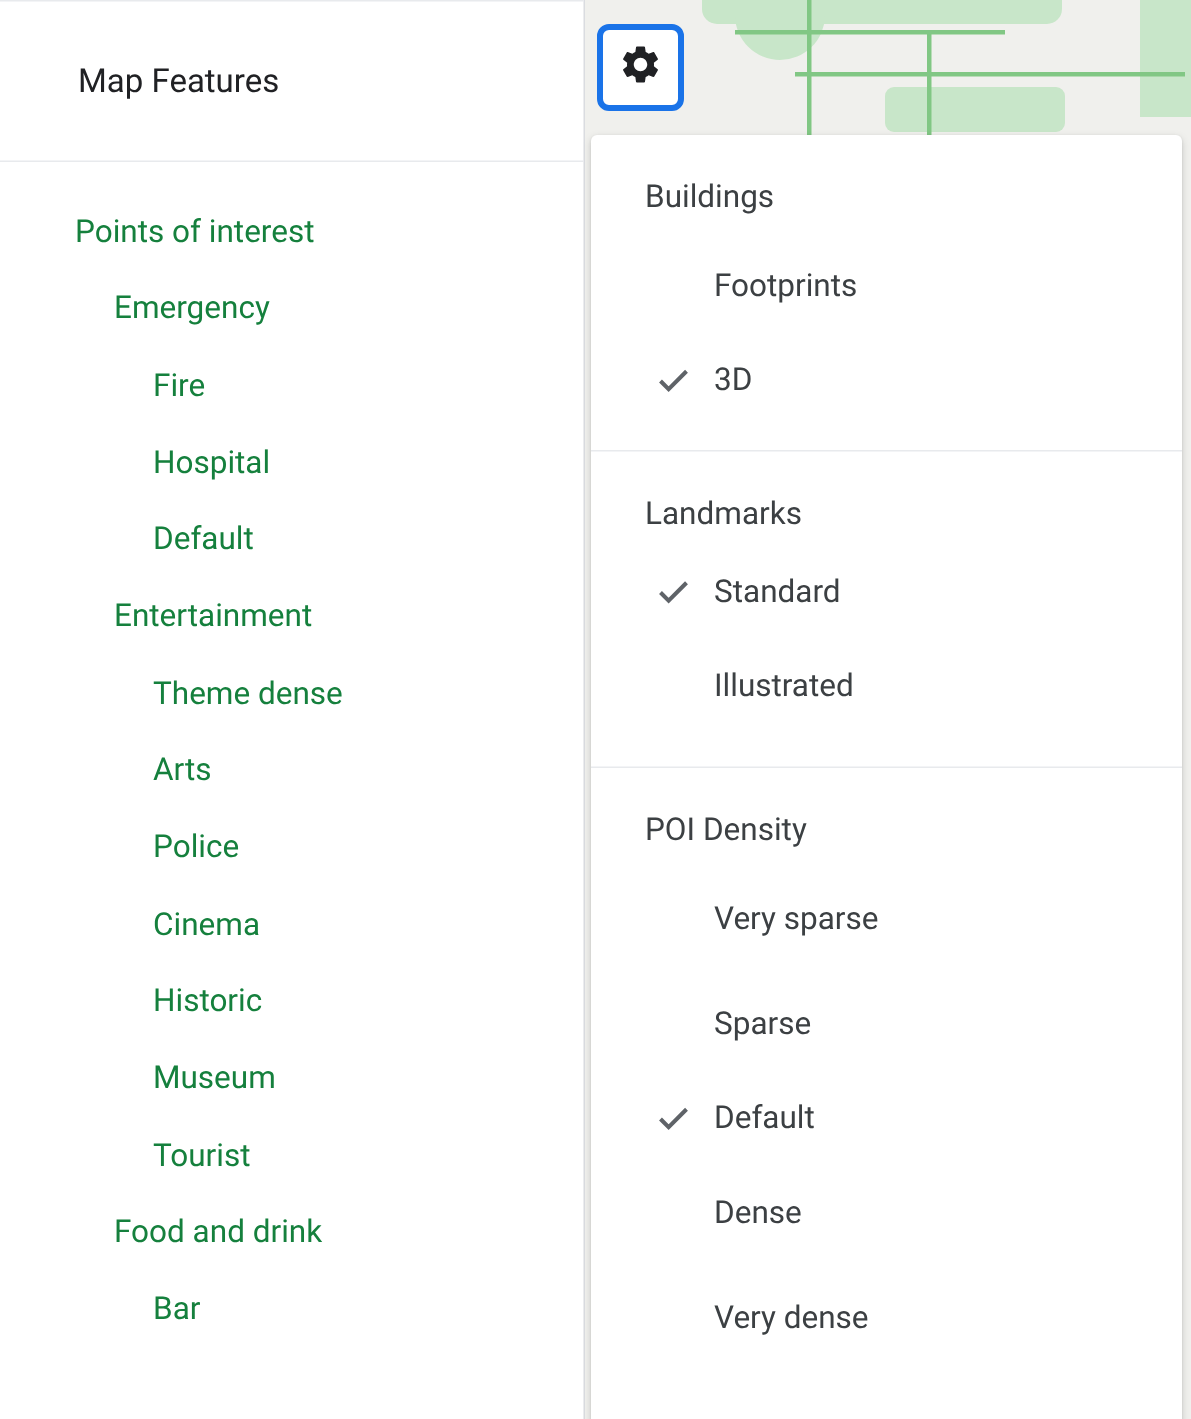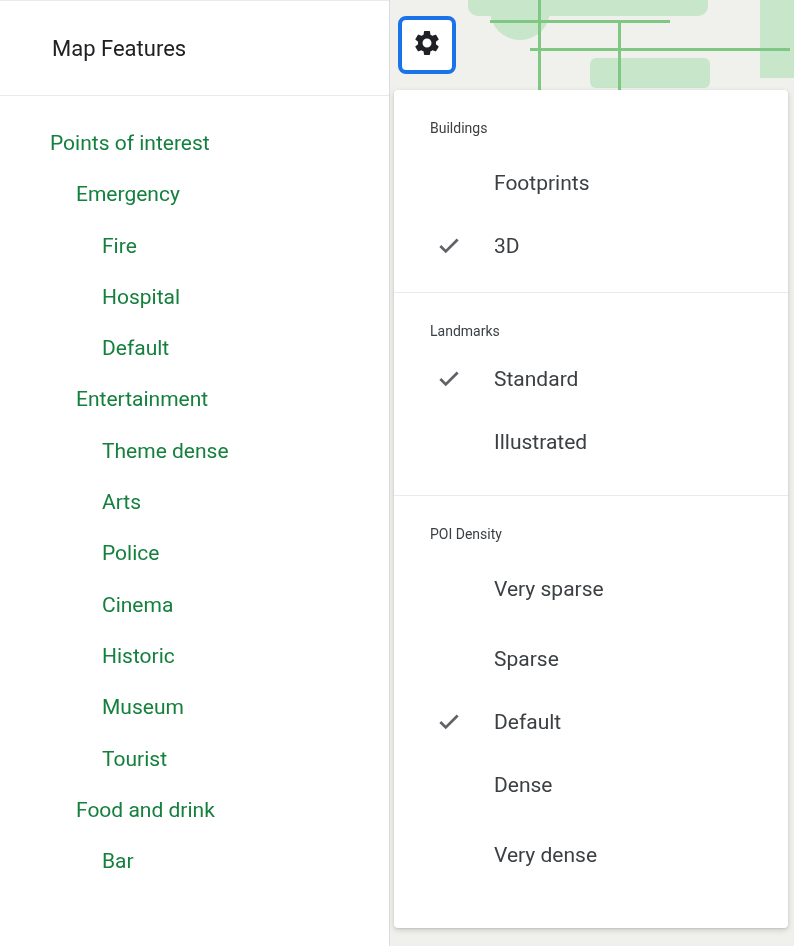--- a/index.html
+++ b/index.html
@@ -24,21 +24,21 @@
       width: 390px;
       height: 100%;
       border-right: 1px solid #dadce0;
       background: #fff;
     }
     .sidebar-header {
       display: flex;
       align-items: center;
       justify-content: space-between;
       padding: 0 24px 0 52px;
-      height: 96px;
+      height: 108px;
       border-bottom: 1px solid #e8eaed;
       border-top: 1px solid #e8eaed;
     }
     .sidebar-title {
       font-size: 22px;
       font-weight: 400;
       color: #202124;
     }
     .sidebar-content {
       padding: 22px 0 0 50px;
@@ -94,40 +94,39 @@
       padding-bottom: 20px;
     }
     .popup-section {
       border-bottom: 1px solid #e8eaed;
       padding: 18px 0;
     }
     .popup-section:last-child {
       border-bottom: none;
     }
     .section-title {
-      font-size: 14px;
+      font-size: 21px;
       color: #3c4043;
       padding: 12px 30px 12px 36px;
     }
     .option-row {
       display: flex;
       align-items: center;
       padding: 15px 0 15px 42px;
       cursor: pointer;
     }
     .option-check {
       width: 40px;
       display: flex;
       align-items: center;
       justify-content: flex-start;
     }
     .option-label {
       font-size: 21px;
       color: #3c4043;
-      margin-left: 18px;
     }
     .check-icon svg {
       width: 26px;
       height: 26px;
       stroke: #5f6368;
       stroke-width: 2.5;
       fill: none;
     }
     .hidden-check {
       visibility: hidden;

